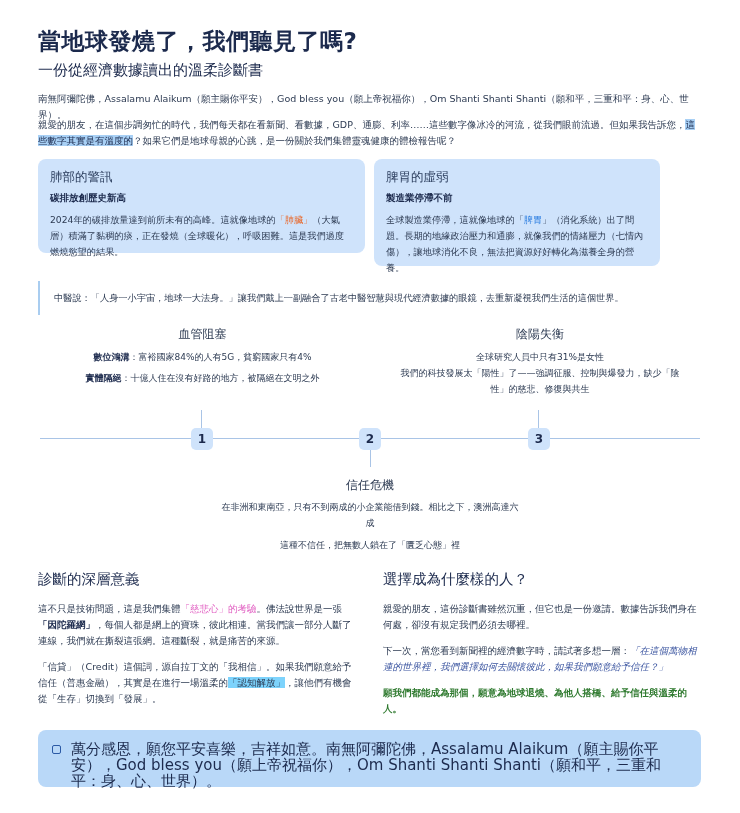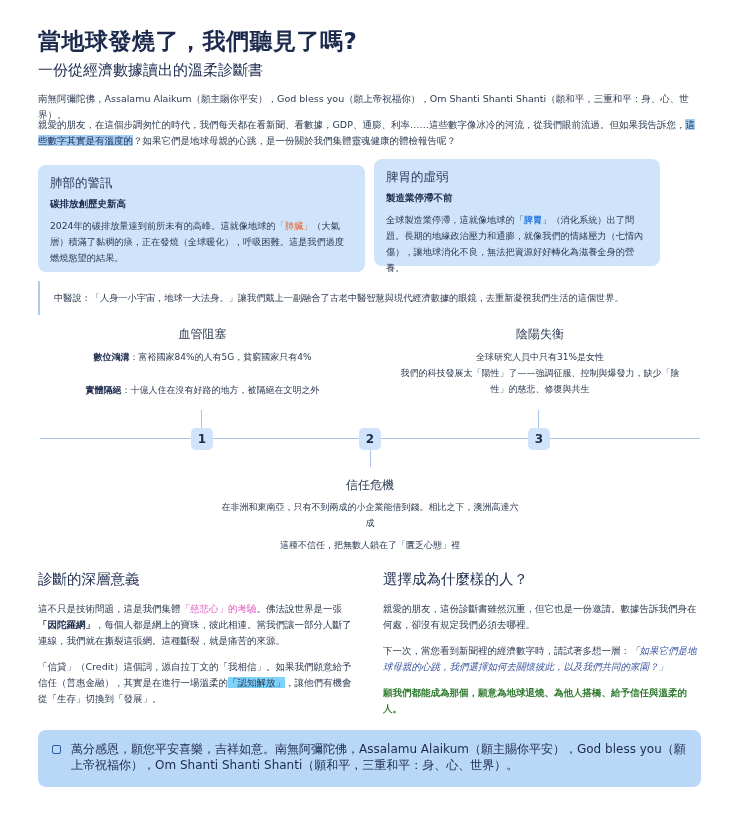--- a/index.html
+++ b/index.html
@@ -8,66 +8,66 @@
   .abs { position: absolute; }
   .title { left: 38px; top: 26px; font-size: 23px; font-weight: bold; color: #1c2a4d; letter-spacing: 0.5px; }
   .subtitle { left: 38px; top: 61px; font-size: 15px; color: #1c2a4d; }
   .p { font-size: 9.5px; line-height: 16px; color: #2c3a52; }
   .hl-sel { background: #a8d0f5; color: #1c2a4d; }
   .card { background: #cfe3fb; border-radius: 8px; padding: 10px 12px; }
   .card h3 { font-size: 12.5px; font-weight: normal; color: #2a3c5c; margin-bottom: 6px; }
   .card h4 { font-size: 9.5px; font-weight: bold; color: #1c2a4d; margin-bottom: 7px; }
   .card p { font-size: 9.2px; line-height: 16px; color: #2c3a52; }
   .orange { color: #e8682b; }
-  .blue { color: #2b7de0; font-weight: bold; }
+  .blue { color: #2b7de0; }
   .pink { color: #e05bc0; }
   .quote { left: 38px; top: 281px; width: 670px; height: 34px; border-left: 2px solid #a9cdf0; padding-left: 14px; display: flex; align-items: center; font-size: 9.2px; color: #2c3a52; }
   .tl-title { font-size: 12px; color: #2c3a52; text-align: center; }
   .tl-line { font-size: 9px; color: #2c3a52; text-align: center; line-height: 16px; }
   .tl-line b { color: #1c2a4d; }
   .axis { left: 40px; top: 438px; width: 660px; height: 1px; background: #a9c4e6; }
   .tick { width: 1px; background: #a9c4e6; }
   .node { width: 22px; height: 22px; background: #cfe3fb; border-radius: 5px; font-size: 12px; font-weight: bold; color: #1c2a4d; display: flex; align-items: center; justify-content: center; }
   .sec-h { font-size: 14.5px; color: #1c2a4d; }
   .green { color: #2f7a2f; font-weight: bold; }
   .italic-blue { font-style: italic; color: #3b55a0; }
   .sel-soft { background: #7dd3fc; }
   .footer { left: 38px; top: 730px; width: 663px; height: 57px; background: #b9d8f8; border-radius: 8px; padding: 11px 14px 0 14px; display: flex; }
   .footer .ico { width: 9px; height: 9px; border: 1.5px solid #2b5aa6; border-radius: 2px; margin-top: 4px; margin-right: 10px; flex-shrink: 0; }
-  .footer .txt { font-size: 12px; line-height: 16px; color: #1c2a4d; }
+  .footer .txt { font-size: 15px; line-height: 16px; color: #1c2a4d; }
 </style>
 </head>
 <body>
 
 <div class="abs title">當地球發燒了，我們聽見了嗎?</div>
 <div class="abs subtitle">一份從經濟數據讀出的溫柔診斷書</div>
 
 <div class="abs p" style="left:38px; top:91px; width:670px;">南無阿彌陀佛，Assalamu Alaikum（願主賜你平安），God bless you（願上帝祝福你），Om Shanti Shanti Shanti（願和平，三重和平：身、心、世界）。</div>
 <div class="abs p" style="left:38px; top:117px; width:665px;">
   <span>親愛的朋友，在這個步調匆忙的時代，我們每天都在看新聞、看數據，GDP、通膨、利率……這些數字像冰冷的河流，從我們眼前流過。但如果我告訴您，</span><span class="hl-sel">這些數字其實是有溫度的</span><span>？如果它們是地球母親的心跳，是一份關於我們集體靈魂健康的體檢報告呢？</span>
 </div>
 
-<div class="abs card" style="left:38px; top:159px; width:327px; height:107px;margin-top:6px;">
+<div class="abs card" style="left:38px; top:159px; width:327px; height:94px;">
   <h3>肺部的警訊</h3>
   <h4>碳排放創歷史新高</h4>
   <p><span>2024年的碳排放量達到前所未有的高峰。這就像地球的</span><span class="orange">「肺臟」</span><span>（大氣層）積滿了黏稠的痰，正在發燒（全球暖化），呼吸困難。這是我們過度燃燒慾望的結果。</span></p>
 </div>
 <div class="abs card" style="left:374px; top:159px; width:286px; height:107px;">
   <h3>脾胃的虛弱</h3>
   <h4>製造業停滯不前</h4>
   <p><span>全球製造業停滯，這就像地球的「</span><span class="blue">脾胃</span><span>」（消化系統）出了問題。長期的地緣政治壓力和通膨，就像我們的情緒壓力（七情內傷），讓地球消化不良，無法把資源好好轉化為滋養全身的營養。</span></p>
 </div>
 
 <div class="abs quote">
     <span>中醫說：「人身一小宇宙，地球一大法身。」讓我們戴上一副融合了古老中醫智慧與現代經濟數據的眼鏡，去重新凝視我們生活的這個世界。</span>
   </div>
 
 <div class="abs" style="left:60px; top:326px; width:285px;">
   <div class="tl-title" style="margin-bottom:6px;">血管阻塞</div>
-  <div class="tl-line" style="margin-bottom:17px;"><b>數位鴻溝</b><span>：富裕國家84%的人有5G，貧窮國家只有4%</span></div>
+  <div class="tl-line" style="margin-bottom:5px;"><b>數位鴻溝</b><span>：富裕國家84%的人有5G，貧窮國家只有4%</span></div>
   <div class="tl-line"><b>實體隔絕</b><span>：十億人住在沒有好路的地方，被隔絕在文明之外</span></div>
 </div>
 
 <div class="abs" style="left:385px; top:326px; width:310px;">
   <div class="tl-title" style="margin-bottom:6px;">陰陽失衡</div>
   <div class="tl-line" style="">全球研究人員中只有31%是女性</div>
   <div class="tl-line" style="padding:0 8px;">我們的科技發展太「陽性」了——強調征服、控制與爆發力，缺少「陰性」的慈悲、修復與共生</div>
 </div>
 
 <div class="abs axis"></div>
@@ -86,20 +86,20 @@
 
 <div class="abs" style="left:38px; top:570px; width:318px;">
   <div class="sec-h" style="margin-bottom:12px;">診斷的深層意義</div>
   <p class="p" style="margin-bottom:10px;"><span>這不只是技術問題，這是我們集體</span><span class="pink">「慈悲心」的考驗</span><span>。佛法說世界是一張</span><b style="color:#1c2a4d">「因陀羅網」</b><span>，每個人都是網上的寶珠，彼此相連。當我們讓一部分人斷了連線，我們就在撕裂這張網。這種斷裂，就是痛苦的來源。</span></p>
   <p class="p"><span>「信貸」（Credit）這個詞，源自拉丁文的「我相信」。如果我們願意給予信任（普惠金融），其實是在進行一場溫柔的</span><span class="sel-soft">「認知解放」</span><span>，讓他們有機會從「生存」切換到「發展」。</span></p>
 </div>
 
 <div class="abs" style="left:383px; top:570px; width:318px;">
   <div class="sec-h" style="margin-bottom:12px;">選擇成為什麼樣的人？</div>
   <p class="p" style="margin-bottom:10px;">親愛的朋友，這份診斷書雖然沉重，但它也是一份邀請。數據告訴我們身在何處，卻沒有規定我們必須去哪裡。</p>
-  <p class="p" style="margin-bottom:10px;"><span>下一次，當您看到新聞裡的經濟數字時，請試著多想一層：</span><span class="italic-blue">「如果它們是地球母親的心跳，我們選擇如何去關懷彼此，以及我們共同的家園？」</span></p>
+  <p class="p" style="margin-bottom:10px;"><span>下一次，當您看到新聞裡的經濟數字時，請試著多想一層：</span><span class="italic-blue">「在這個萬物相連的世界裡，我們選擇如何去關懷彼此，如果我們願意給予信任？」</span></p>
   <p class="p green">願我們都能成為那個，願意為地球退燒、為他人搭橋、給予信任與溫柔的人。</p>
 </div>
 
 <div class="abs footer">
   <span class="ico"></span>
   <span class="txt">萬分感恩，願您平安喜樂，吉祥如意。南無阿彌陀佛，Assalamu Alaikum（願主賜你平安），God bless you（願上帝祝福你），Om Shanti Shanti Shanti（願和平，三重和平：身、心、世界）。</span>
 </div>
 
 </body></html>

